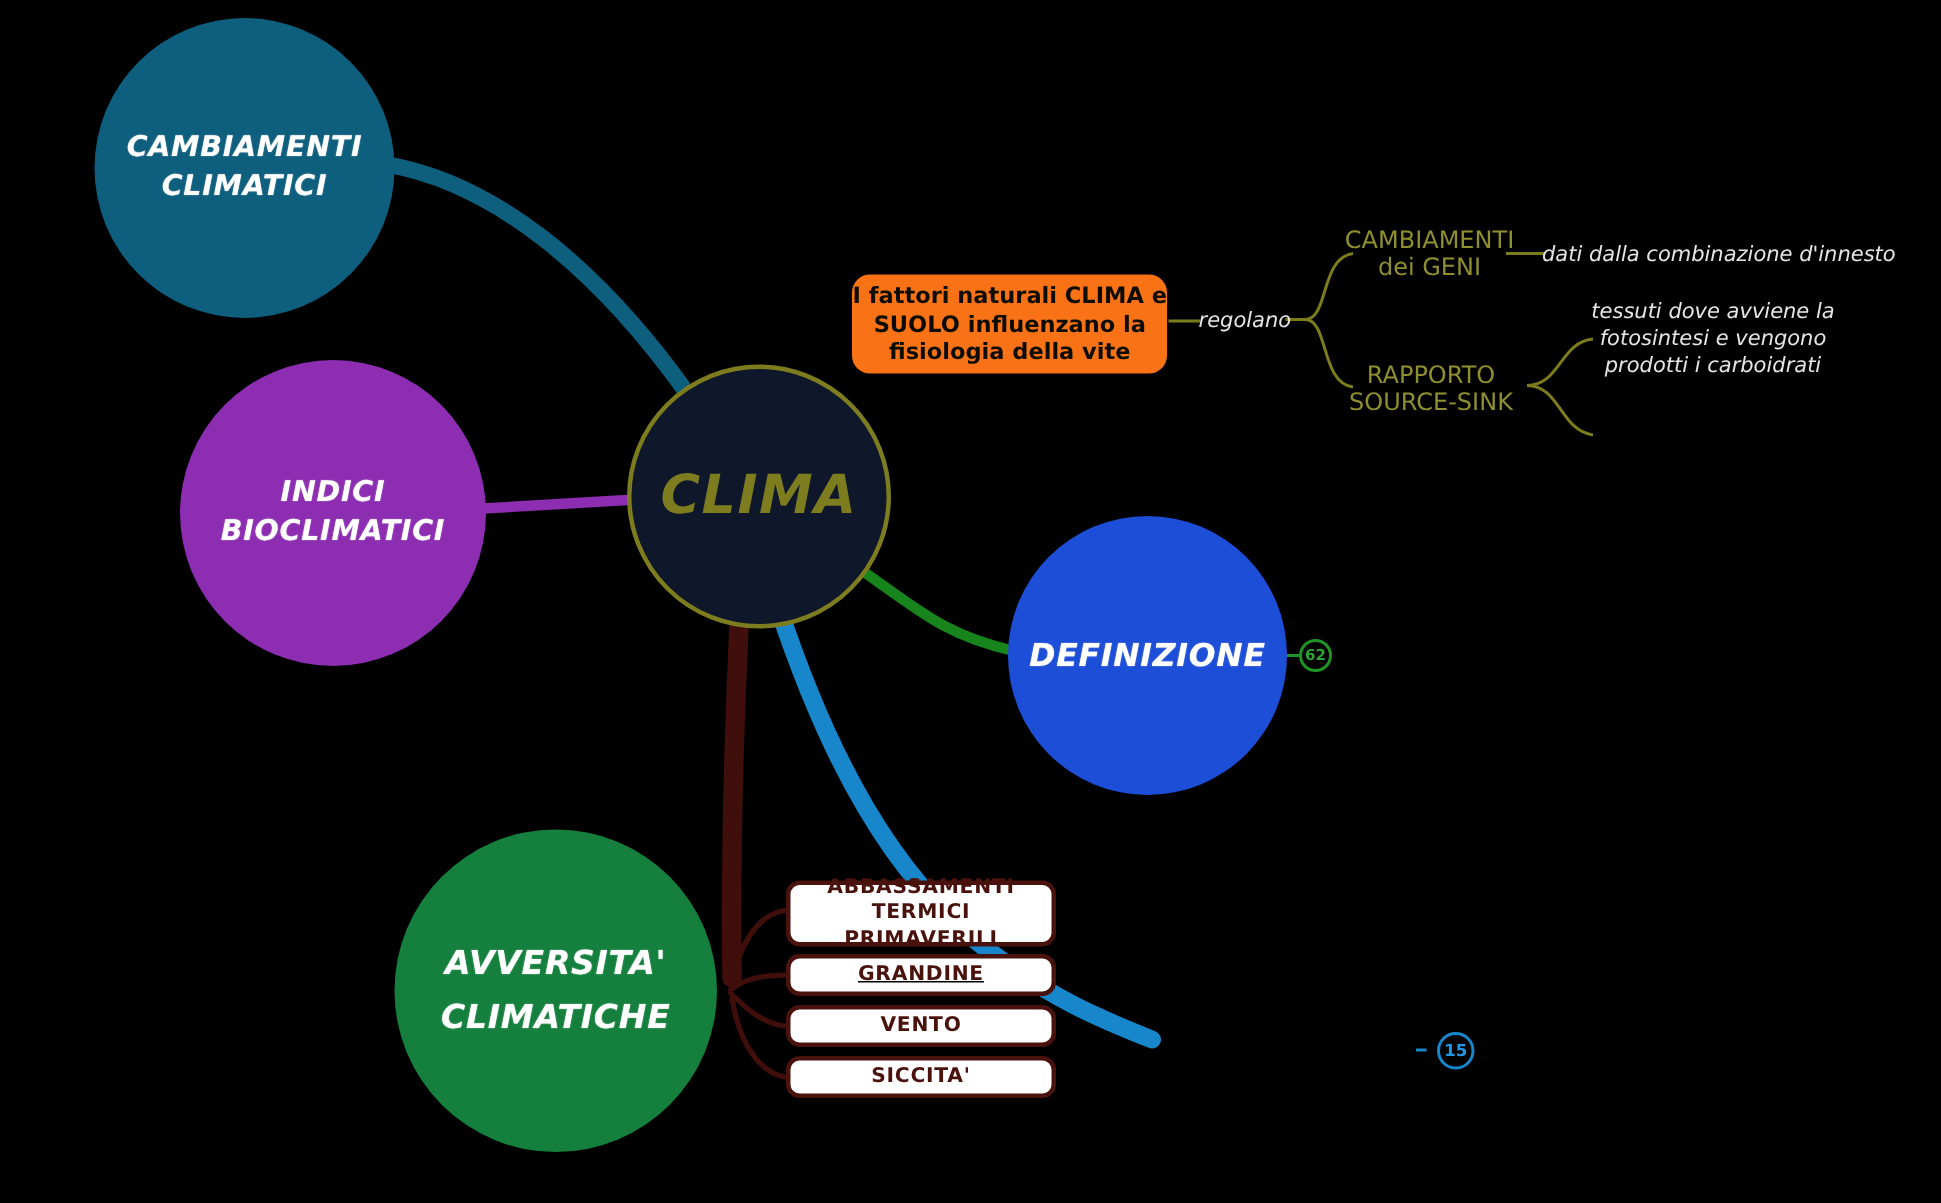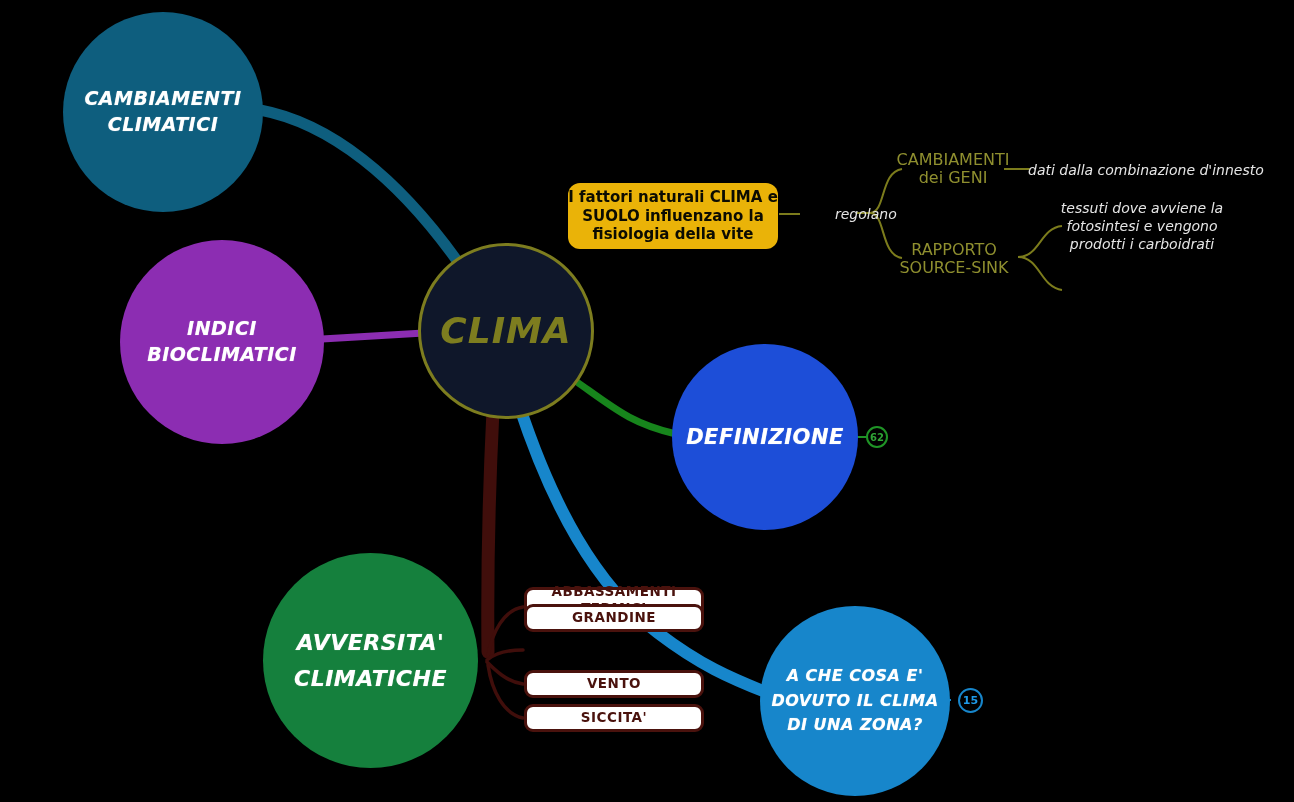--- a/index.html
+++ b/index.html
@@ -41,51 +41,51 @@
   .node-clima .lbl  { color: #7d7d1f; font-size: 36px; letter-spacing: 1px; text-shadow: none; }
   .node-definizione { left: 672px; top: 344px; width: 186px; height: 186px; background: #1d4ed8; }
   .node-definizione .lbl { font-size: 21px; }
   .node-avversita   { left: 263px; top: 553px; width: 215px; height: 215px; background: #15803d; }
   .node-avversita .lbl { font-size: 22px; line-height: 1.6; }
   .node-zona        { left: 760px; top: 606px; width: 190px; height: 190px; background: #1786cb; }
   .node-zona .lbl   { font-size: 16px; line-height: 1.55; }
 
   .note-box {
     position: absolute; left: 568px; top: 183px; width: 210px; height: 66px;
-    background: #eab308; border-radius: 12px;
-    display: flex; align-items: center; justify-content: center; text-align: center;
+    background: #f97316; border-radius: 12px;
+    display: flex; align-items: center; justify-content: flex-end; text-align: center;
     z-index: 2;
   }
   .note-box .lbl { white-space: pre-line; color: #0c0c02; font-weight: 800; font-size: 15px; line-height: 1.25; }
 
   .item-box {
     position: absolute; left: 524px; width: 180px;
     background: #ffffff; border: 3px solid #4a120d; border-radius: 9px;
     display: flex; align-items: center; justify-content: center; text-align: center;
     z-index: 3;
   }
   .item-box .lbl { white-space: pre-line; color: #4a120d; font-weight: 800; font-size: 13.5px;
                    letter-spacing: 0.5px; line-height: 1.3; }
   .item-1 { top: 587px; height: 44px; }
-  .item-2 { top: 604px; height: 28px; }
+  .item-2 { top: 636px; height: 28px; text-decoration: underline; }
   .item-3 { top: 670px; height: 28px; }
   .item-4 { top: 704px; height: 28px; }
 
   .olive-label {
     position: absolute; text-align: center; color: #8f8f2f;
     font-size: 16px; line-height: 1.15; white-space: pre-line; z-index: 2;
   }
   .lbl-espressione { left: 893px; top: 151px; width: 120px; }
   .lbl-rapporto    { left: 888px; top: 241px; width: 132px; }
 
   .hand {
     position: absolute; color: #e5e5e5; font-size: 14px; font-style: italic;
     line-height: 1.3; white-space: pre-line; text-align: center; z-index: 2;
   }
-  .hand-regolano { left: 799px; top: 205px; width: 58px; margin-left: 36px; }
+  .hand-regolano { left: 799px; top: 205px; width: 58px; }
   .hand-dati     { left: 1028px; top: 161px; width: 200px; text-align: left; white-space: nowrap; }
   .hand-source   { left: 1056px; top: 199px; width: 172px; }
   .hand-sink     { left: 1046px; top: 261px; width: 188px; }
 
   .badge {
     position: absolute; border-radius: 50%;
     display: flex; align-items: center; justify-content: center;
     background: #000; z-index: 3; font-weight: 700;
   }
   .badge-62 { left: 866px; top: 426px; width: 22px; height: 22px;
@@ -144,25 +144,20 @@
 
   <div class="node node-definizione">
     <span class="lbl">DEFINIZIONE</span>
   </div>
 
   <div class="node node-avversita">
     <span class="lbl">AVVERSITA'
 CLIMATICHE</span>
   </div>
 
-  <div class="node node-zona">
-    <span class="lbl">A CHE COSA E'
-DOVUTO IL CLIMA
-DI UNA ZONA?</span>
-  </div>
 
   <div class="note-box">
     <span class="lbl">I fattori naturali CLIMA e
 SUOLO influenzano la
 fisiologia della vite</span>
   </div>
 
   <div class="hand hand-regolano">regolano</div>
   <div class="olive-label lbl-espressione">CAMBIAMENTI
 dei GENI</div>

